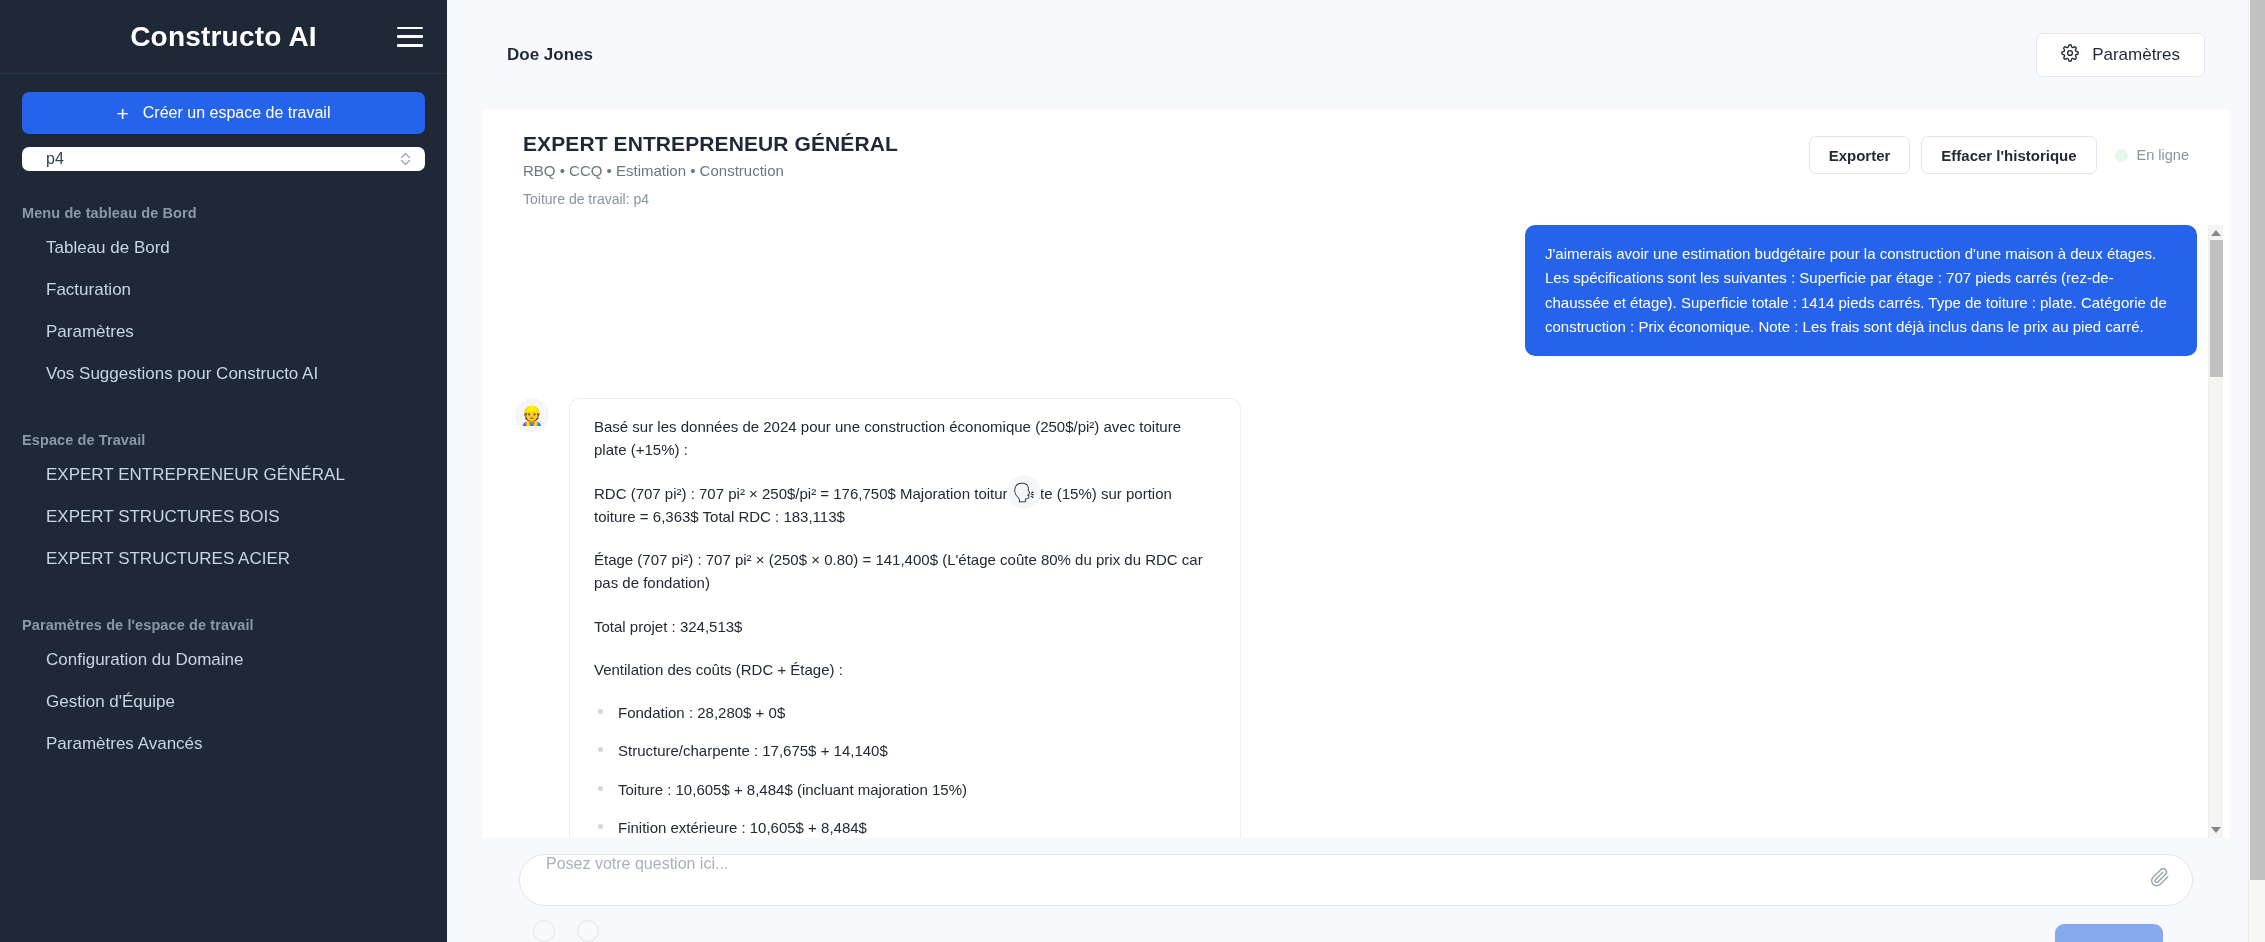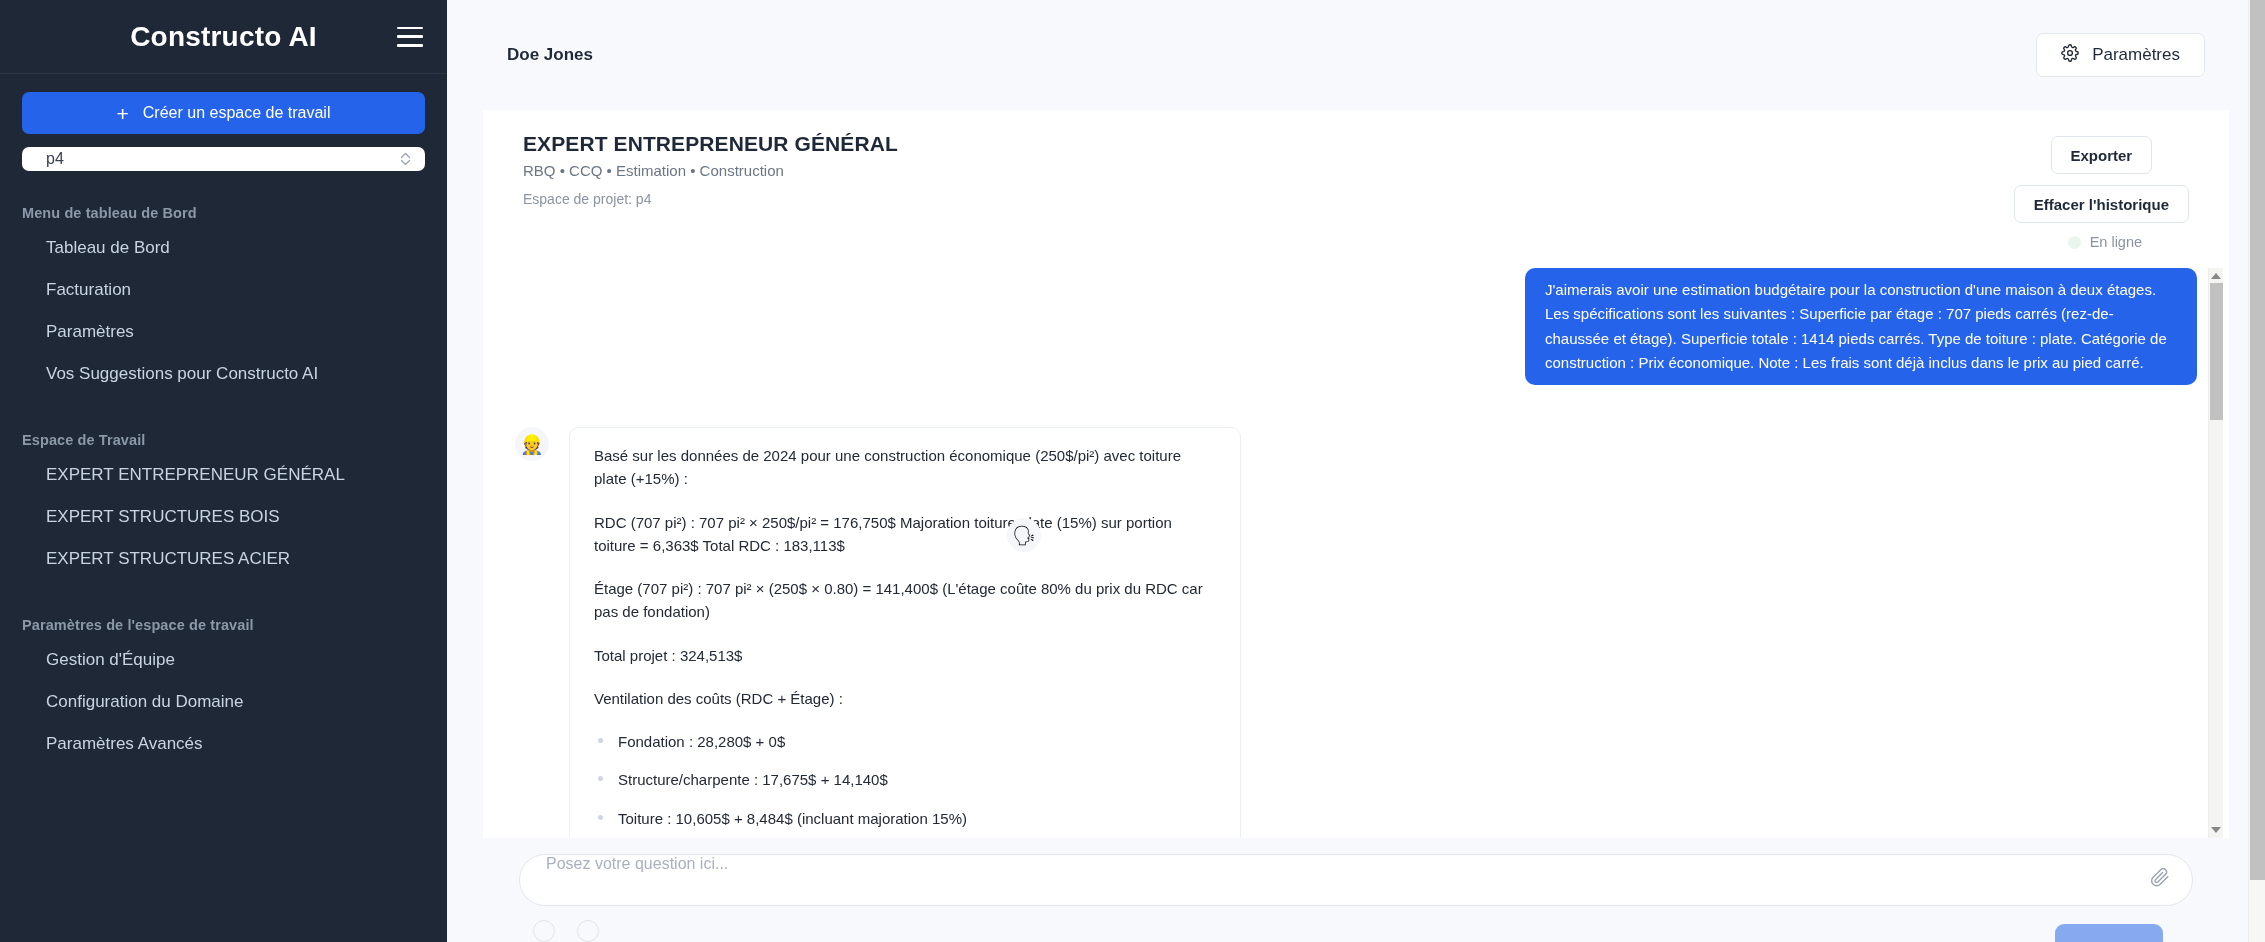--- a/index.html
+++ b/index.html
@@ -199,21 +199,20 @@
   .chat-ws {
     margin-top: 12px;
     font-size: 14px;
     color: #8a94a2;
   }
   .chat-head-actions {
     display: flex;
     align-items: center;
     gap: 11px;
     padding-top: 4px;
-    flex-direction: column;
   }
   .ghost-btn {
     height: 38px;
     background: #ffffff;
     border: 1px solid #e1e6ee;
     border-radius: 7px;
     padding: 0 19px;
     font-size: 15px;
     font-weight: bold;
     color: #1f2937;
@@ -258,21 +257,21 @@
     align-items: center;
     justify-content: center;
     font-size: 19px;
     flex: 0 0 34px;
   }
 
   .bubble-user {
     background: #2563eb;
     color: #ffffff;
     border-radius: 10px;
-    padding: 10px 20px;
+    padding: 17px 20px;
     max-width: 672px;
     font-size: 15px;
     line-height: 1.62;
   }
   .bubble-bot {
     background: #ffffff;
     border: 1px solid #eceff4;
     border-radius: 10px;
     padding: 16px 24px;
     max-width: 672px;
@@ -439,22 +438,22 @@
       <div class="nav-item">Facturation</div>
       <div class="nav-item">Paramètres</div>
       <div class="nav-item">Vos Suggestions pour Constructo AI</div>
 
       <div class="nav-section-title sp2">Espace de Travail</div>
       <div class="nav-item">EXPERT ENTREPRENEUR GÉNÉRAL</div>
       <div class="nav-item">EXPERT STRUCTURES BOIS</div>
       <div class="nav-item">EXPERT STRUCTURES ACIER</div>
 
       <div class="nav-section-title sp2">Paramètres de l'espace de travail</div>
+      <div class="nav-item">Configuration du Domaine</div>
       <div class="nav-item">Gestion d'Équipe</div>
-      <div class="nav-item">Configuration du Domaine</div>
       <div class="nav-item">Paramètres Avancés</div>
     </div>
   </aside>
 
   <section class="main">
 
     <div class="topbar">
       <div class="user-name">Doe Jones</div>
       <button class="settings-btn">
         <span>
@@ -466,21 +465,21 @@
         <span>Paramètres</span>
       </button>
     </div>
 
     <div class="chat-panel">
 
       <div class="chat-head">
         <div>
           <div class="chat-title">EXPERT ENTREPRENEUR GÉNÉRAL</div>
           <div class="chat-sub">RBQ • CCQ • Estimation • Construction</div>
-          <div class="chat-ws">Espace de projet: p4</div>
+          <div class="chat-ws">Toiture de travail: p4</div>
         </div>
         <div class="chat-head-actions">
           <button class="ghost-btn">Exporter</button>
           <button class="ghost-btn">Effacer l'historique</button>
           <div class="status-wrap">
             <span class="status-dot"></span>
             <span class="status-text">En ligne</span>
           </div>
         </div>
       </div>

